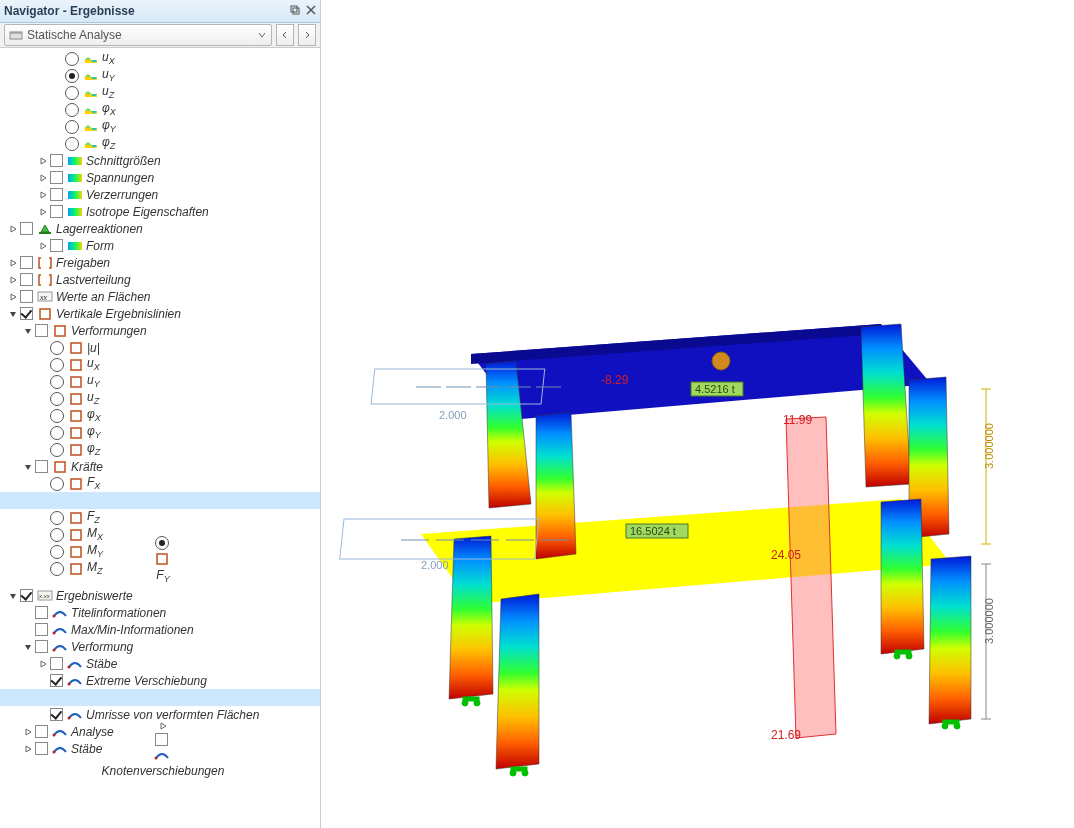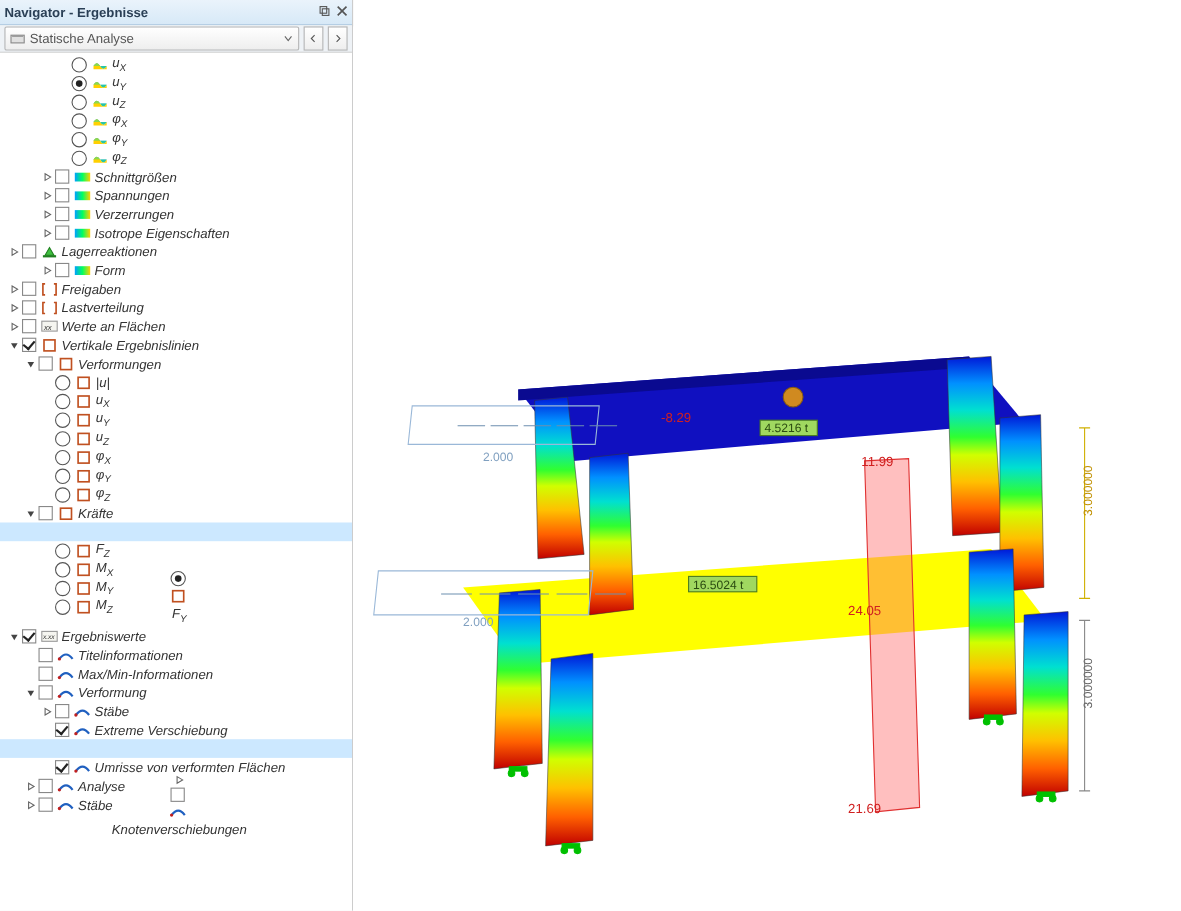--- a/index.html
+++ b/index.html
@@ -566,20 +566,32 @@
           </svg>
         </span>
         <span class="checkbox "></span>
         <span class="icon-slot">
           <svg width="16" height="14">
             <rect x="3" y="2" width="10" height="10" fill="none" stroke="#c05020" stroke-width="1.5"></rect>
           </svg>
         </span>
         <span class="label">Kräfte</span>
       </div>
+      <div class="row">
+        <span class="ind"></span>
+        <span class="ind"></span>
+        <span class="expander none"></span>
+        <span class="radio "></span>
+        <span class="icon-slot">
+          <svg width="16" height="14">
+            <rect x="3" y="2" width="10" height="10" fill="none" stroke="#c05020" stroke-width="1.5"></rect>
+          </svg>
+        </span>
+        <span class="label">F<sub>X</sub></span>
+      </div>
       <div class="row selected">
         <span class="ind"></span>
         <span class="ind"></span>
         <span class="expander none"></span>
         <span class="radio checked"></span>
         <span class="icon-slot">
           <svg width="16" height="14">
             <rect x="3" y="2" width="10" height="10" fill="none" stroke="#c05020" stroke-width="1.5"></rect>
           </svg>
         </span>

